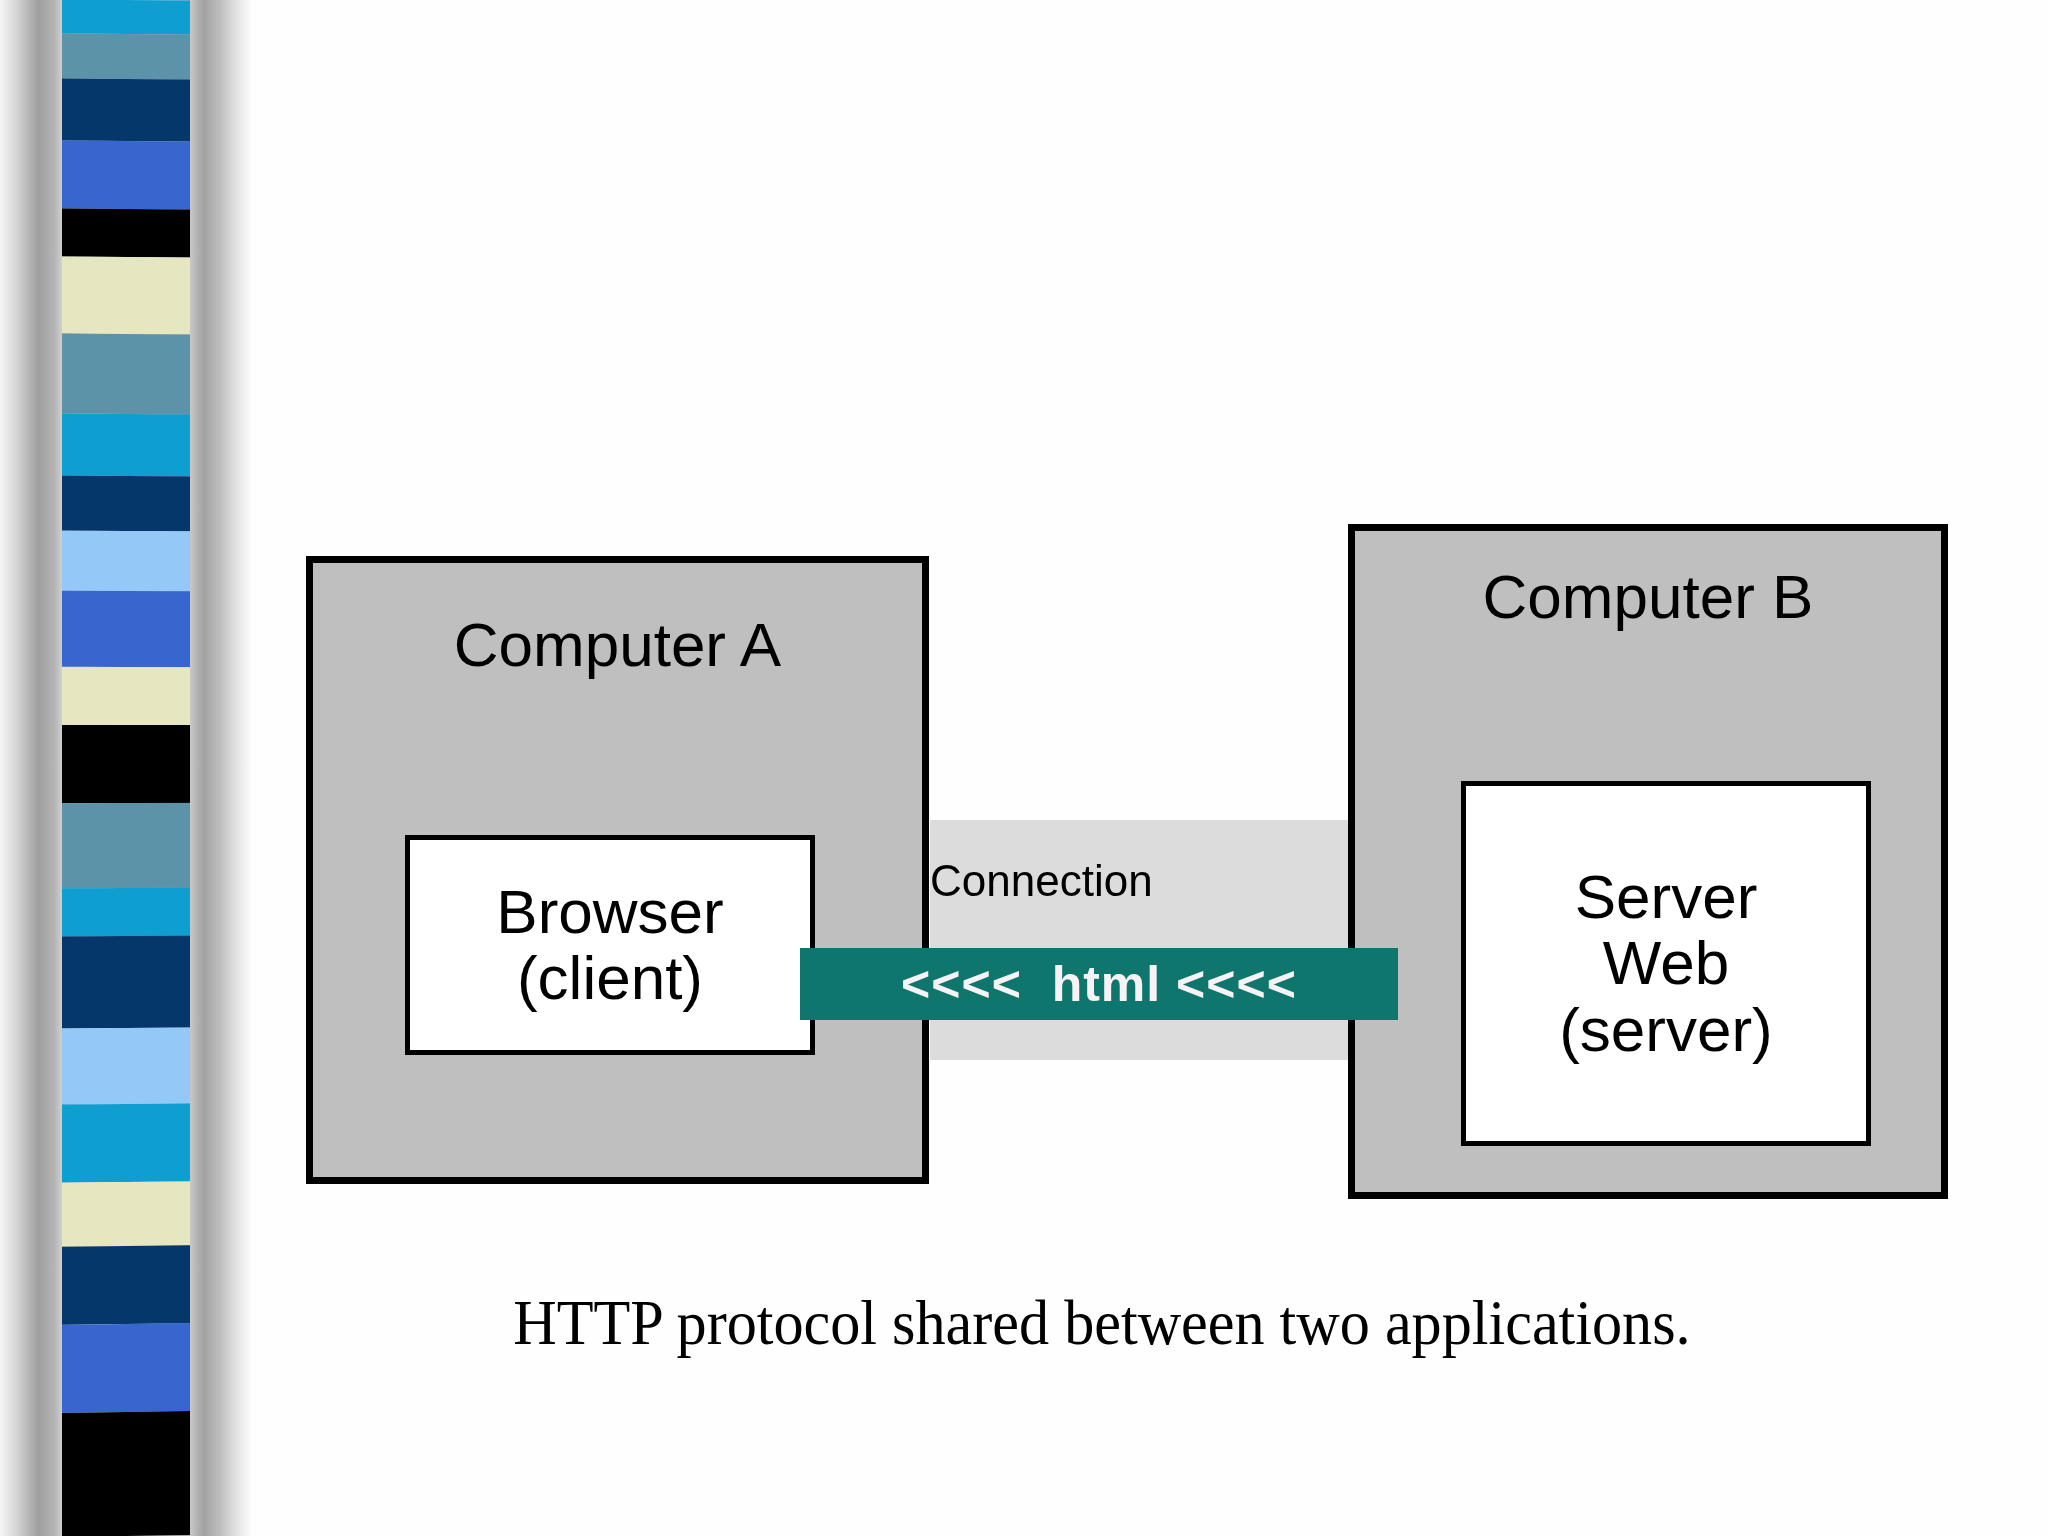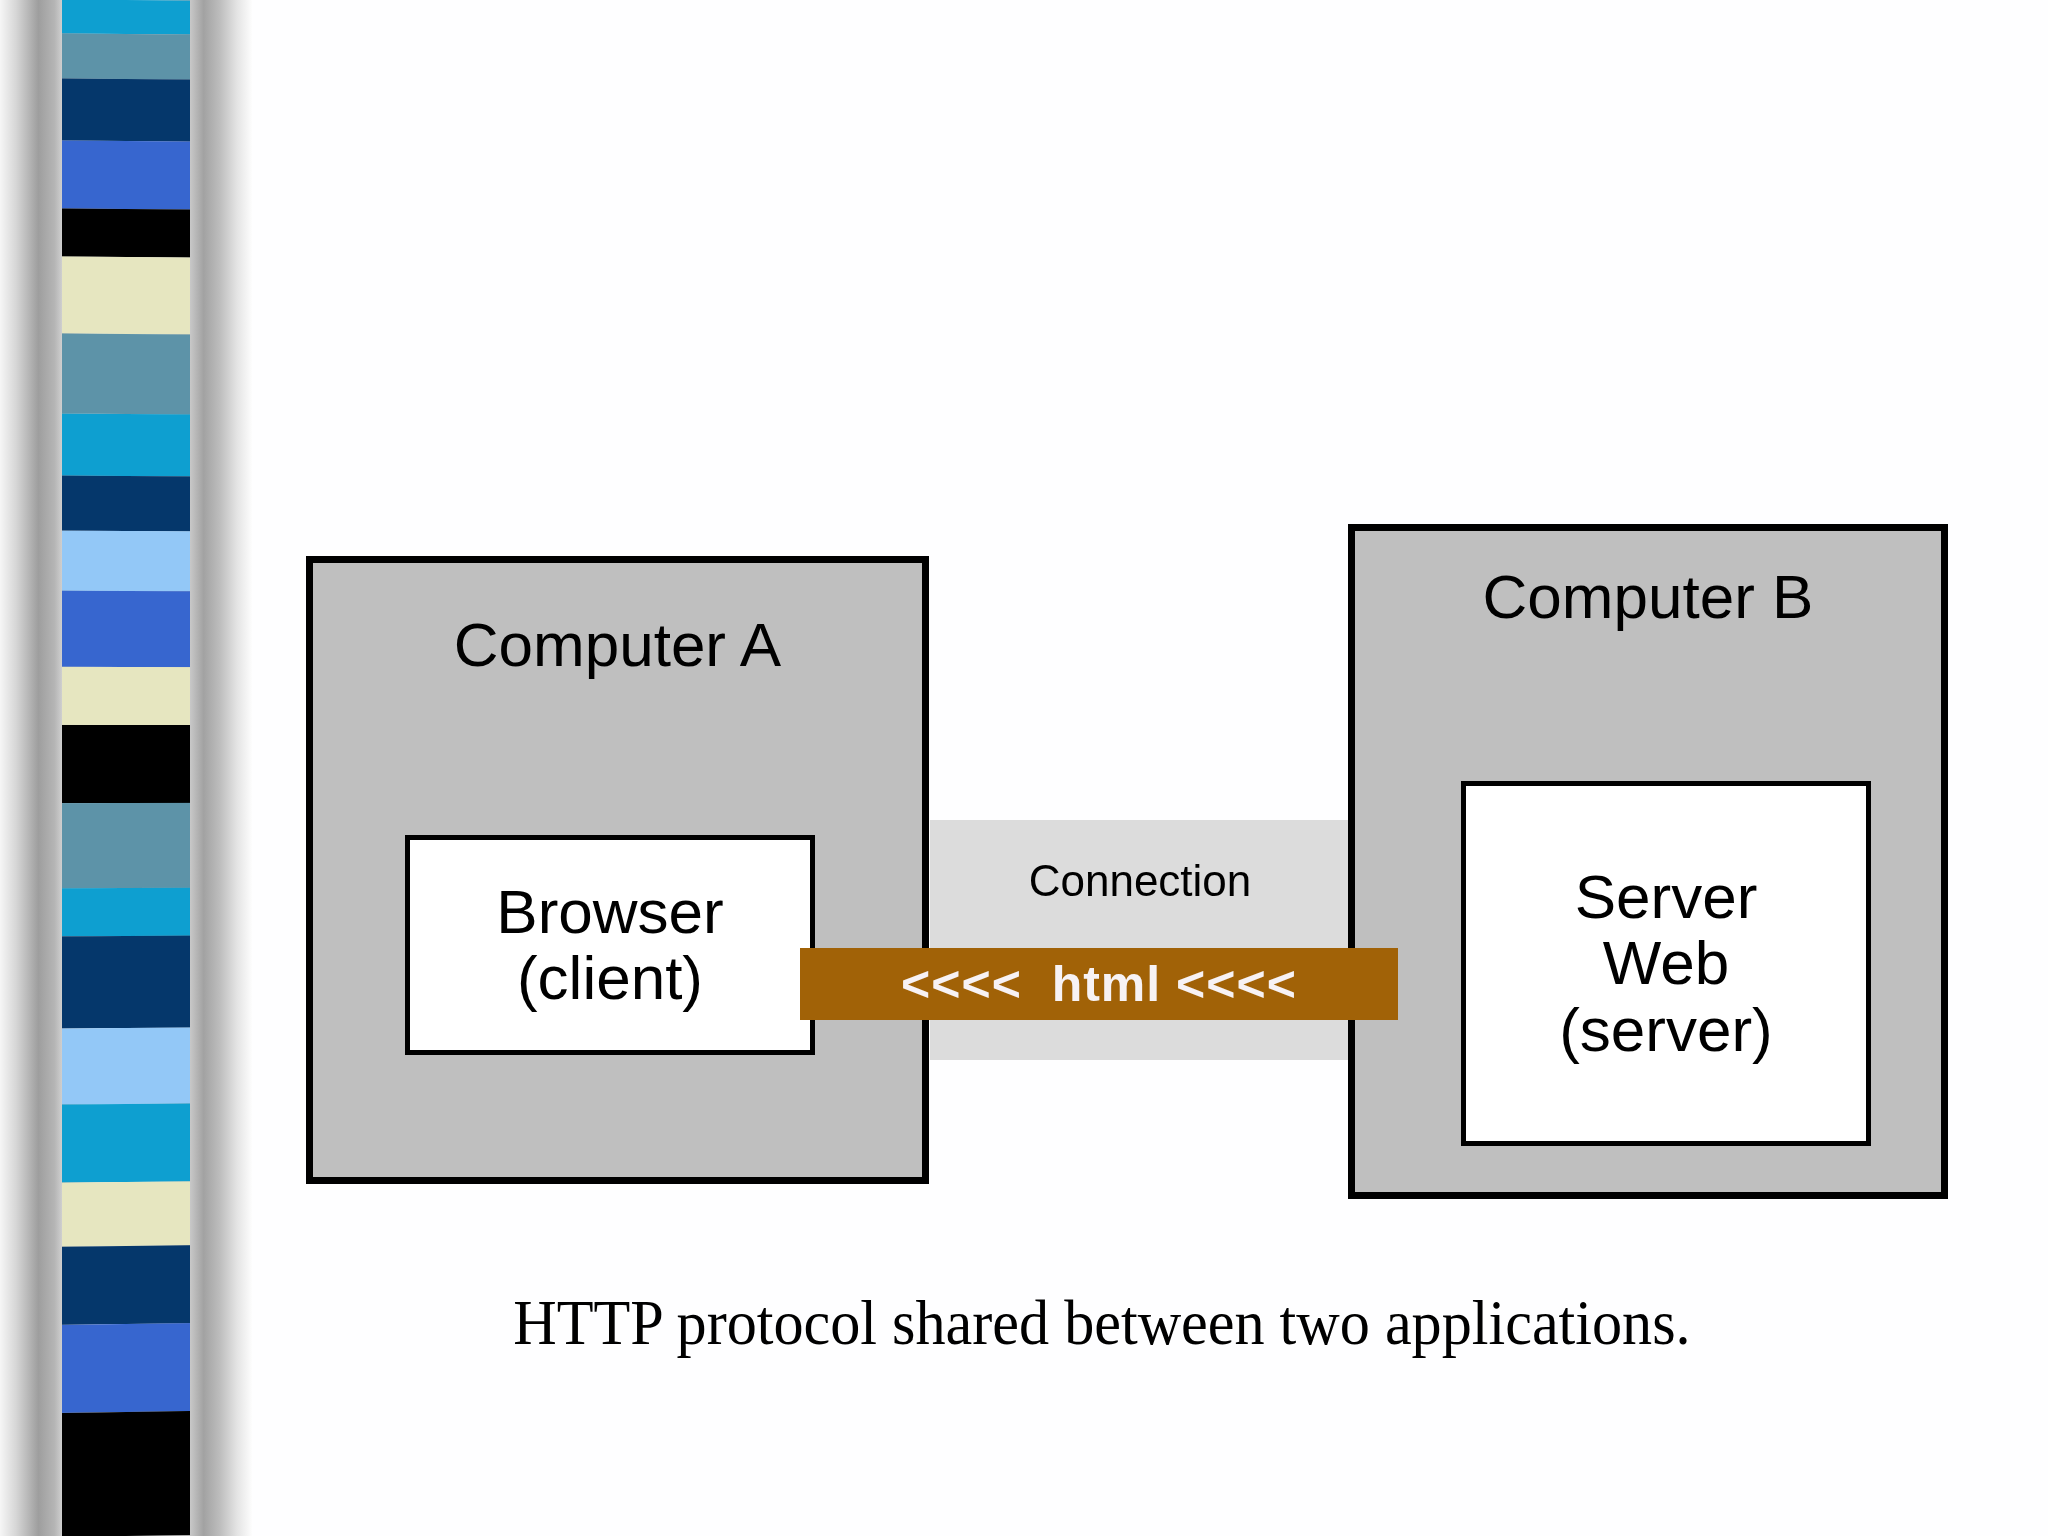--- a/index.html
+++ b/index.html
@@ -133,33 +133,33 @@
     top: 820px;
     width: 420px;
     height: 240px;
     background: #dcdcdc;
   }
   #connection-label {
     position: absolute;
     left: 930px;
     top: 856px;
     width: 420px;
-    text-align: center;
+    text-align: left;
     font-size: 44px;
     color: #000;
   }
 
   
   #html-bar {
     position: absolute;
     left: 800px;
     top: 948px;
     width: 598px;
     height: 72px;
-    background: #a16207;
+    background: #0f766e;
     display: flex;
     align-items: center;
     justify-content: center;
     color: #f7f2f4;
     font-size: 50px;
     font-weight: bold;
     letter-spacing: 1px;
     white-space: pre;
   }
 

